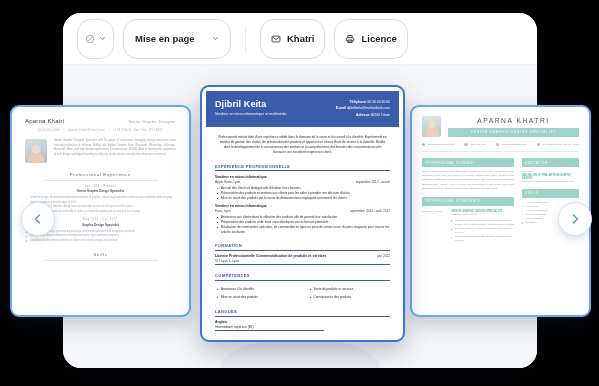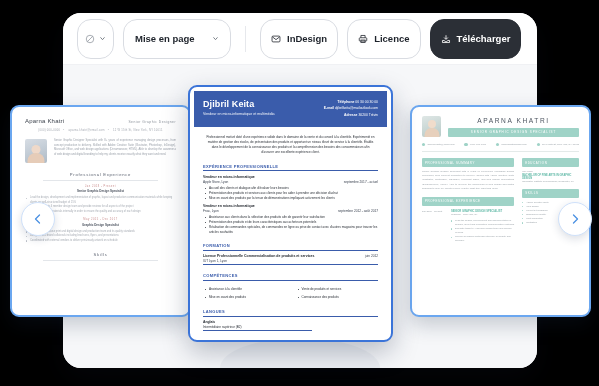--- a/index.html
+++ b/index.html
@@ -68,21 +68,21 @@
     border: 2px solid #6ba7f0;
     box-shadow: 0 8px 20px rgba(25,40,70,.22);
   }
   .card.center {
     border: 2px solid #3b74d8;
     box-shadow: 0 10px 26px rgba(25,40,70,.28);
     z-index: 6;
   }
   .card-left  { left: 10px;  top: 105px; width: 181px; height: 212px; }
   .card-right { left: 410px; top: 105px; width: 181px; height: 212px; }
-  .card-mid   { left: 188px; top: 85px;  width: 205px; height: 257px; padding: 4px; }
+  .card-mid   { left: 200px; top: 85px;  width: 205px; height: 257px; padding: 4px; }
 
   
   .m-head {
     background: #3a5cab; color: #fff;
     padding: 8px 9px 9px 9px;
     display: flex; justify-content: space-between; align-items: flex-start;
   }
   .m-name { font-size: 9px; font-weight: 700; letter-spacing: .1px; }
   .m-role { font-size: 3.6px; margin-top: 3px; opacity: .93; }
   .m-contact { text-align: right; }
@@ -267,44 +267,34 @@
 
       <div class="divider-v"></div>
 
       <div class="pill">
         <span class="ico">
           <svg viewBox="0 0 24 24" fill="none" stroke="#2b2f36" stroke-width="2">
             <rect x="2.5" y="5" width="19" height="14" rx="2.5"></rect>
             <polyline points="3.5,7 12,13.5 20.5,7"></polyline>
           </svg>
         </span>
-        <span>InDesign</span>
+        <span>Khatri</span>
       </div>
 
       <div class="pill">
         <span class="ico">
           <svg viewBox="0 0 24 24" fill="none" stroke="#2b2f36" stroke-width="2">
             <path d="M7 9V3.5h10V9"></path>
             <rect x="3" y="9" width="18" height="8" rx="2"></rect>
             <rect x="7" y="14.5" width="10" height="6"></rect>
           </svg>
         </span>
         <span>Licence</span>
       </div>
 
-      <div class="pill dark">
-        <span class="ico">
-          <svg viewBox="0 0 24 24" fill="none" stroke="#ffffff" stroke-width="2">
-            <polyline points="12,3 12,12"></polyline>
-              <polyline points="7.5,8.5 12,13 16.5,8.5"></polyline>
-            <path d="M3.5 15.5 L8 15.5 L10 18.5 L14 18.5 L16 15.5 L20.5 15.5 L20.5 20.5 L3.5 20.5 Z"></path>
-          </svg>
-        </span>
-        <span>Télécharger</span>
-      </div>
     </div>
 
     <div class="canvas">
       <div class="canvas-notch"></div>
     </div>
   </div>
 
   <div class="card side card-left">
     <div class="l-pad">
       <div class="l-top">

